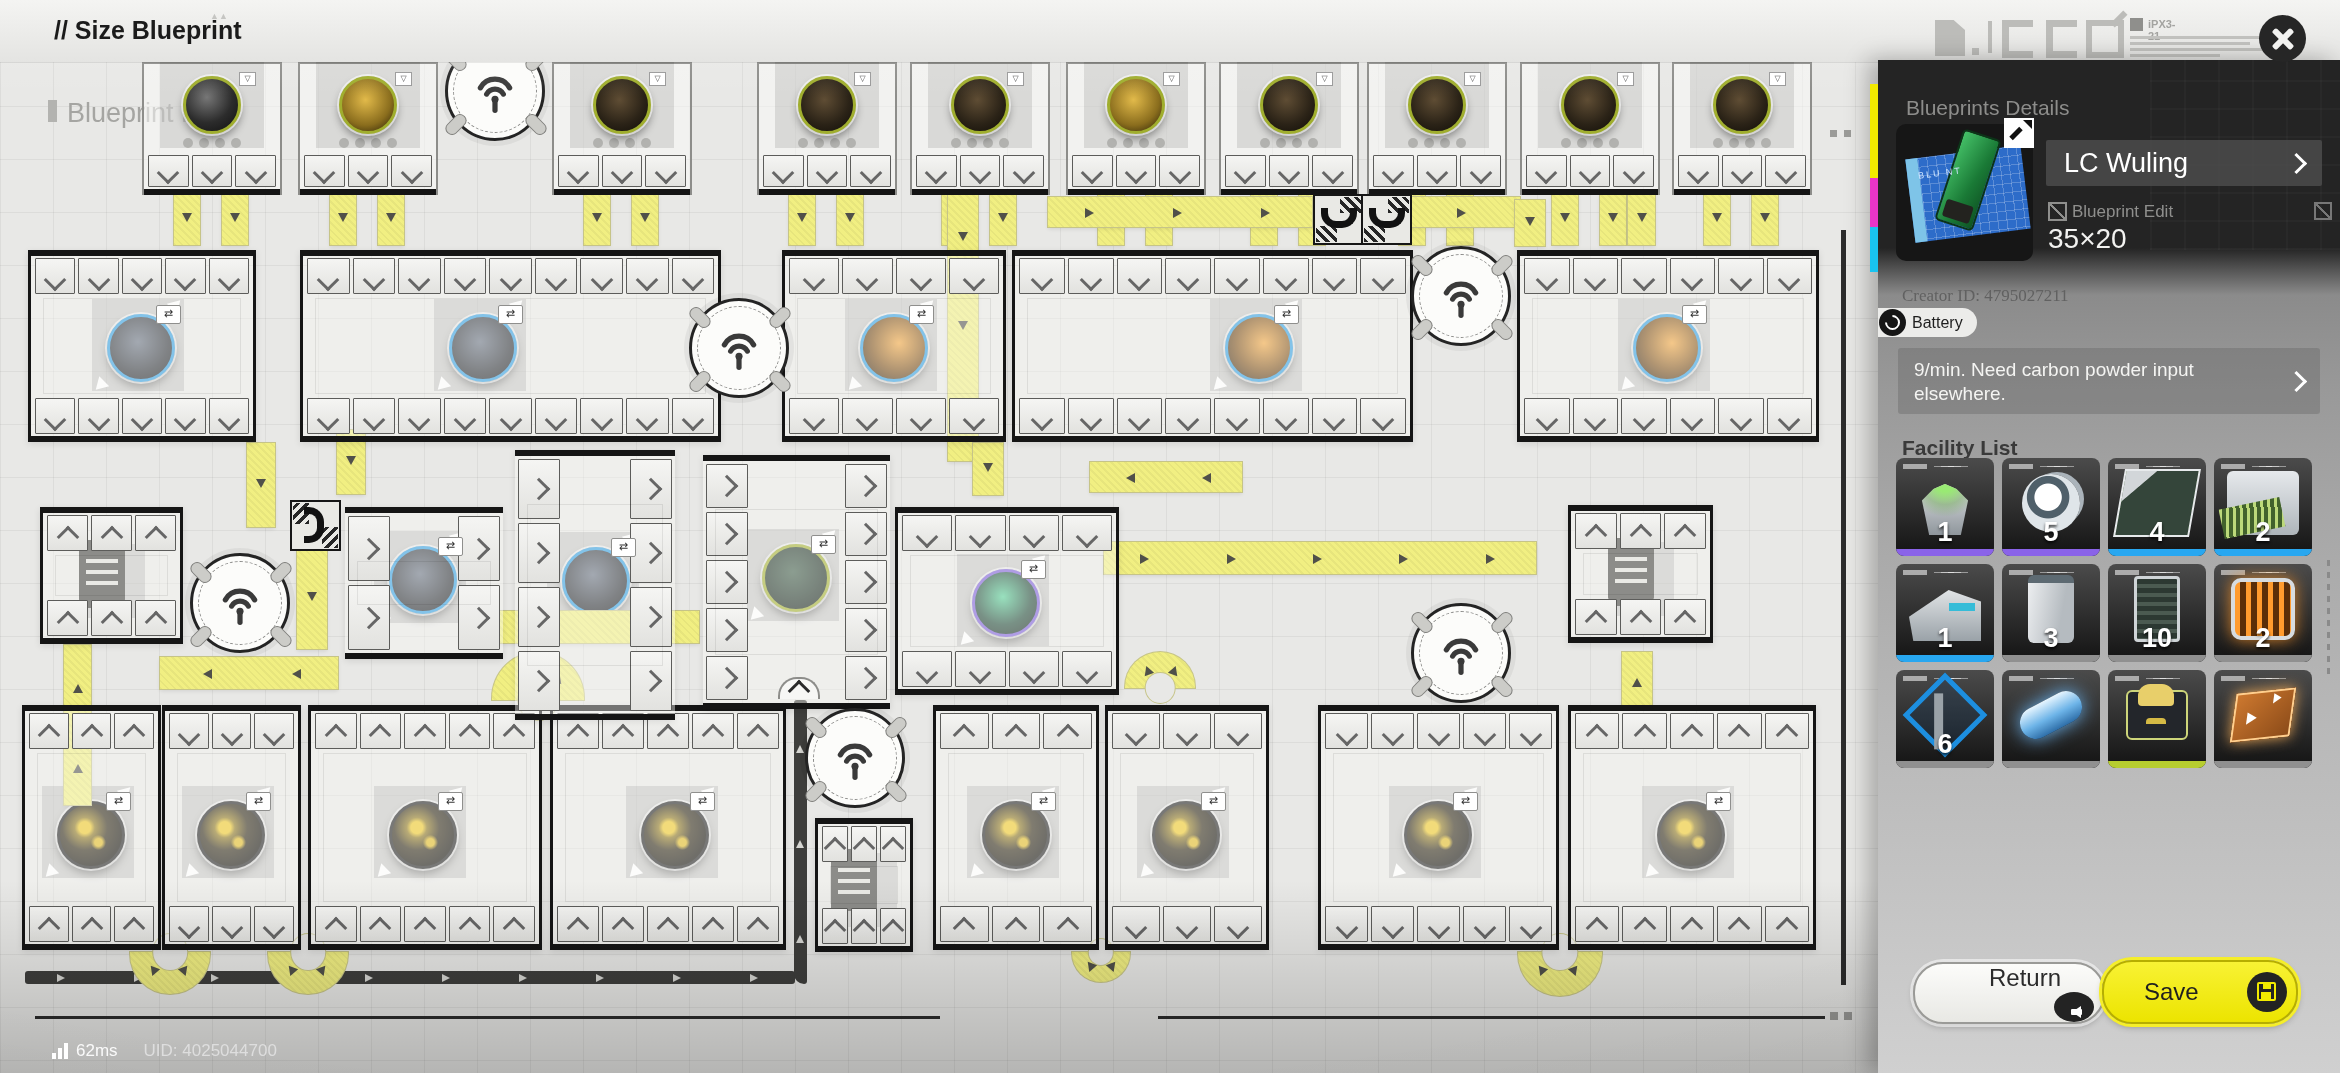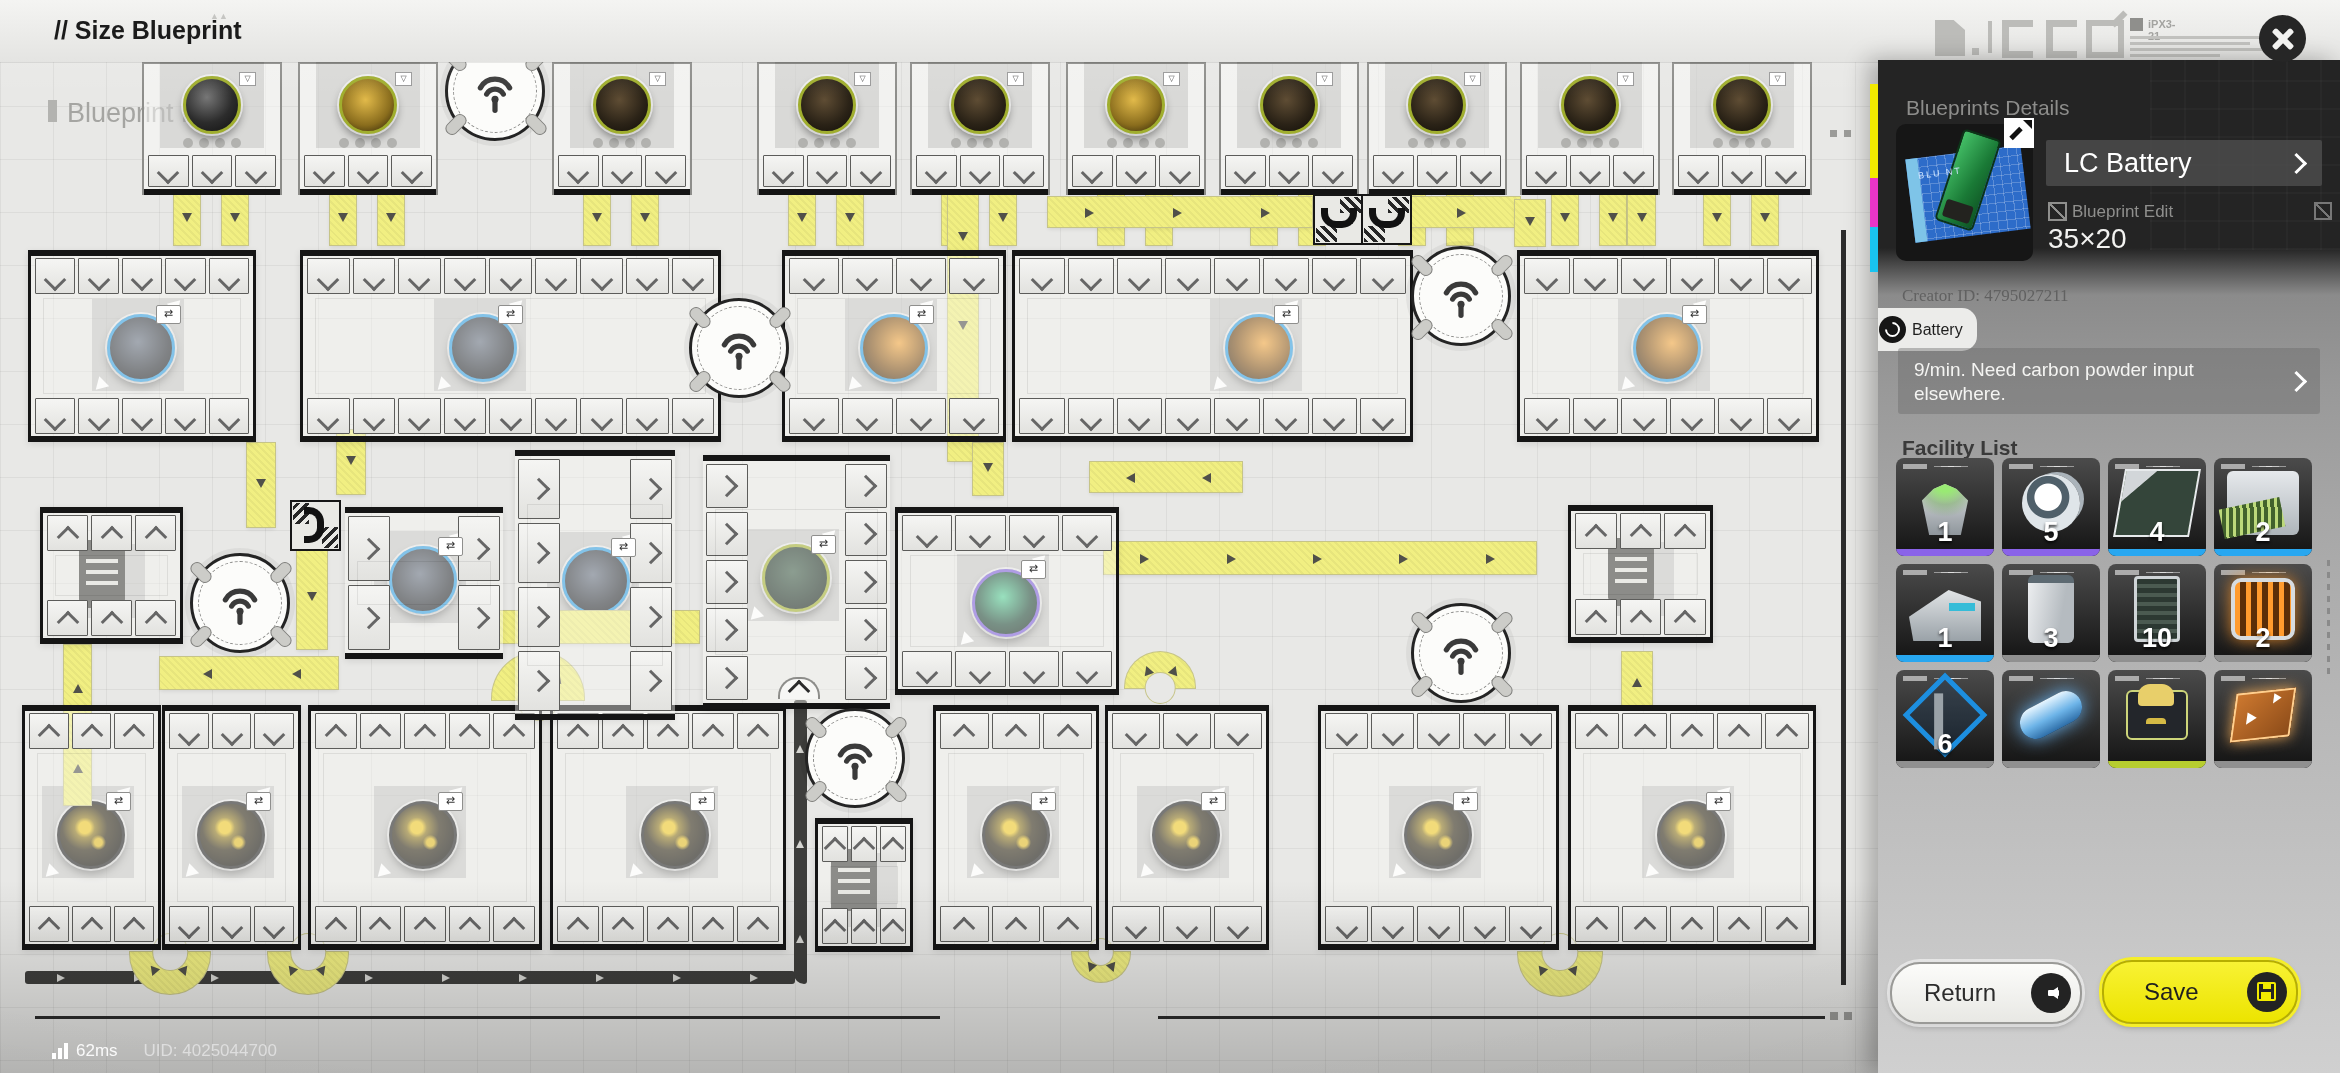--- a/index.html
+++ b/index.html
@@ -117,21 +117,21 @@
   .edit::after{content:"";position:absolute;right:2px;top:2px;width:9px;height:9px;background:#111;clip-path:polygon(0 0,100% 0,100% 100%);}
   .namerow{position:absolute;left:168px;top:80px;width:276px;height:46px;background:rgba(80,80,80,.75);border-radius:2px;display:flex;align-items:center;cursor:pointer;}
   .namerow .nm{margin-left:18px;font-size:27px;color:#fff;}
   .chevw{width:12px;height:12px;border-right:3.5px solid #fff;border-top:3.5px solid #fff;transform:rotate(45deg);}
   .namerow .chevw{position:absolute;right:18px;}
   .sizelbl{position:absolute;left:194px;top:142px;font-size:17px;color:#8f8f8d;}
   .sizeic{position:absolute;left:170px;top:142px;width:15px;height:15px;border:2px solid #8f8f8d;
     background:linear-gradient(45deg,transparent 44%,#8f8f8d 44% 56%,transparent 56%);}
   .sizeval{position:absolute;left:170px;top:163px;font-size:28px;color:#f2f2f0;}
   .creator{position:absolute;left:24px;top:226px;font-size:17px;color:#616161;font-family:Liberation Serif, serif;}
-  .battery{position:absolute;left:0px;top:248px;height:43px;background:#ececea;border-radius:0 15px 15px 0;display:flex;align-items:center;padding:0 14px 0 0;}
+  .battery{position:absolute;left:0px;top:248px;height:29px;background:#ececea;border-radius:0 15px 15px 0;display:flex;align-items:center;padding:0 14px 0 0;}
   .battery .bic{width:27px;height:27px;border-radius:50%;background:#161616;margin:0 6px 0 1px;position:relative;}
   .battery .bic::before{content:"";position:absolute;left:6px;top:6px;width:11px;height:11px;border:2.5px solid #fff;border-radius:50%;border-left-color:transparent;transform:rotate(45deg);}
   .battery span{font-size:16px;color:#1e1e1e;}
   .desc{position:absolute;left:20px;top:288px;width:422px;height:66px;background:rgba(105,105,105,.42);border-radius:3px;cursor:pointer;}
   .desc p{margin:10px 44px 0 16px;font-size:19px;line-height:24px;color:#f4f4f2;}
   .desc .chevw{position:absolute;right:16px;top:26px;}
   .fl-h{position:absolute;left:24px;top:376px;font-size:21px;font-weight:700;color:#3a3a3a;}
   .fgrid{position:absolute;left:18px;top:398px;width:424px;display:grid;grid-template-columns:repeat(4,98px);grid-auto-rows:98px;gap:8px;}
   .ftile{position:relative;border-radius:8px;background:linear-gradient(#4b4b4b,#131313);overflow:hidden;cursor:pointer;}
   .ftile .bcode{position:absolute;left:7px;top:6px;width:24px;height:5px;background:rgba(255,255,255,.55);box-shadow:29px 0 0 -2px rgba(255,255,255,.45),36px 0 0 -2px rgba(255,255,255,.45),43px 0 0 -2px rgba(255,255,255,.45);}
@@ -152,21 +152,21 @@
   .fa9::before{content:"";position:absolute;left:50%;top:12%;width:9px;height:56px;background:#9aa2a8;transform:translateX(-50%) rotate(-45deg);}
   .fa10{width:66px;height:32px;border-radius:16px;background:linear-gradient(#e8f6ff,#6db4e8 55%,#2e6ea8);transform:translate(-50%,-50%) rotate(-28deg);box-shadow:0 0 18px rgba(110,190,255,.9);}
   .fa11{width:58px;height:46px;border-radius:6px;background:#23262b;border:2px solid #cdd57a;}
   .fa11::before{content:"";position:absolute;left:10px;top:-8px;width:36px;height:22px;border-radius:12px 12px 4px 4px;background:#e8cf6a;box-shadow:0 26px 0 -8px #d5ba45;}
   .fa12{width:60px;height:48px;background:linear-gradient(135deg,#cf7a30,#8a4a18);transform:translate(-50%,-50%) rotate(-6deg) skewX(-14deg);box-shadow:0 0 14px rgba(255,180,90,.9),inset 0 0 0 2px #ffcf8e;}
   .fa12::before{content:"";position:absolute;left:16px;top:18px;width:0;height:0;border:6px solid transparent;border-bottom:10px solid #fff;transform:rotate(90deg);box-shadow:none;}
   .fa12::after{content:"";position:absolute;right:10px;top:2px;width:0;height:0;border:5px solid transparent;border-bottom:8px solid #fff;transform:rotate(90deg);}
   
   .btn{position:absolute;height:58px;border-radius:30px;display:flex;align-items:center;cursor:pointer;}
   .btn .ic{width:40px;height:40px;border-radius:50%;background:#232323;position:relative;margin-left:auto;margin-right:9px;}
-  .btn-return{left:12px;top:902px;width:188px;background:linear-gradient(#fcfcfa,#e8e8e4);border:2px solid #9a9a97;box-shadow:0 0 0 3px rgba(255,255,255,.55),0 3px 6px rgba(0,0,0,.25);}
+  .btn-return{left:35px;top:902px;width:188px;background:linear-gradient(#fcfcfa,#e8e8e4);border:2px solid #9a9a97;box-shadow:0 0 0 3px rgba(255,255,255,.55),0 3px 6px rgba(0,0,0,.25);flex-direction:column;}
   .btn-return .lbl{margin-left:32px;font-size:24px;color:#2b2b2b;}
   .btn-return .ic::before{content:"";position:absolute;left:12px;top:14px;width:0;height:0;border:6px solid transparent;border-right:9px solid #fff;}
   .btn-return .ic::after{content:"";position:absolute;left:17px;top:17px;width:11px;height:6px;background:#fff;border-radius:1px;}
   .btn-save{left:224px;top:900px;width:192px;height:60px;background:linear-gradient(#f8f234,#ece400);border:2px solid #b6ae00;box-shadow:0 0 0 3px #f5ee2a,0 3px 7px rgba(0,0,0,.3);}
   .btn-save .lbl{margin-left:40px;font-size:24px;color:#1f1f1f;}
   .btn-save .ic::before{content:"";position:absolute;left:10px;top:10px;width:15px;height:15px;border:2.5px solid #f2ea00;border-radius:2px;}
   .btn-save .ic::after{content:"";position:absolute;left:16px;top:12px;width:8px;height:5px;background:#f2ea00;box-shadow:-1px 9px 0 1px #f2ea00;}
   .edgeic{position:absolute;right:8px;top:142px;width:14px;height:14px;border:2px solid #777;background:linear-gradient(45deg,transparent 45%,#777 45% 55%,transparent 55%);}
   .edgetx{position:absolute;right:10px;top:500px;width:3px;height:120px;background:repeating-linear-gradient(#8a8a8a 0 6px,transparent 6px 12px);}
 </style>
@@ -1445,21 +1445,21 @@
     <div class="sb-h">Blueprints Details</div>
 
     <div class="thumb">
       <div class="th-sheet"></div>
       <div class="th-item"></div>
       <div class="th-txt">BLU  NT</div>
     </div>
     <div class="edit"></div>
 
     <div class="namerow">
-      <span class="nm">LC Battery</span>
+      <span class="nm">LC Wuling</span>
       <i class="chevw"></i>
     </div>
     <i class="sizeic"></i>
     <div class="sizelbl">Blueprint Edit</div>
     <div class="sizeval">35×20</div>
 
     <div class="creator">Creator ID: 4795027211</div>
 
     <div class="battery">
       <i class="bic"></i>

